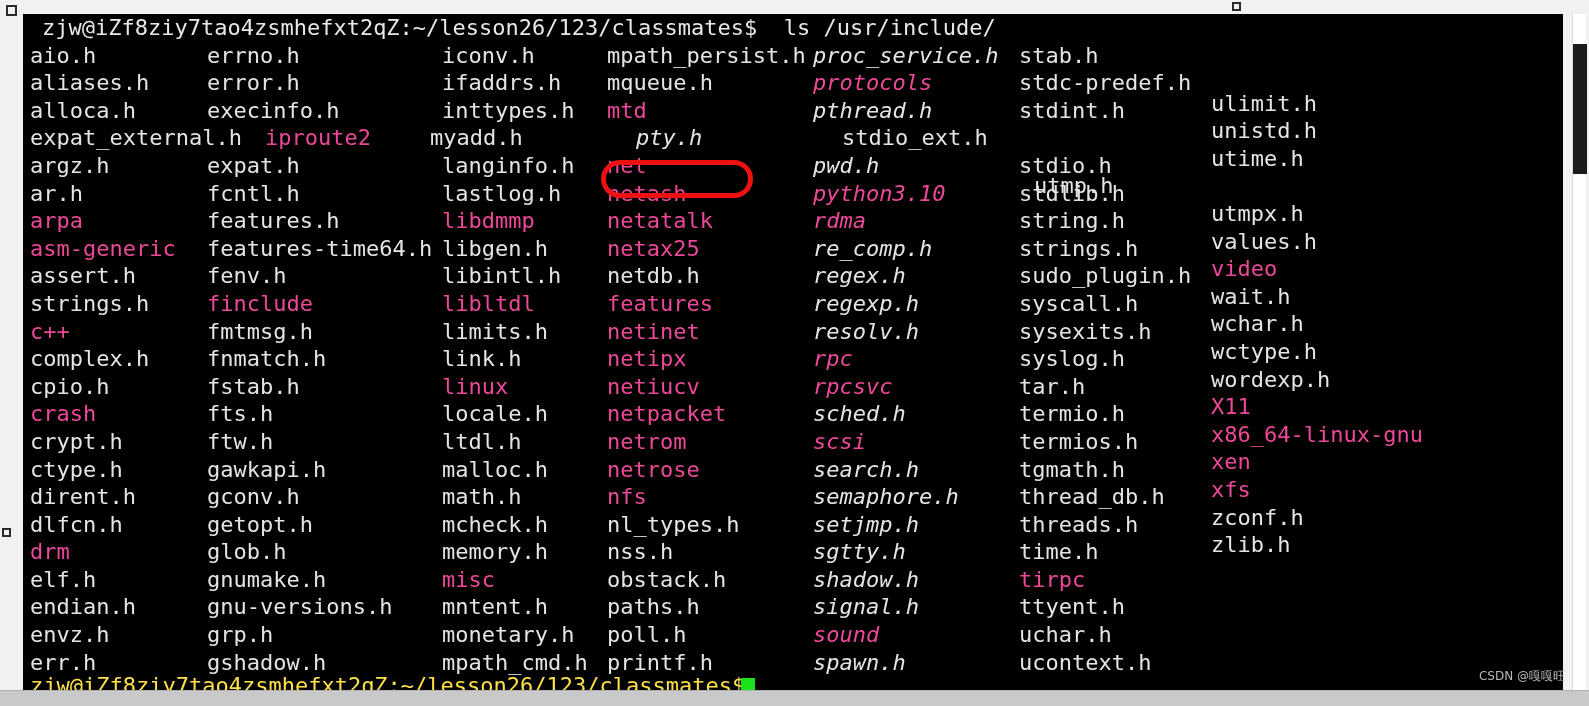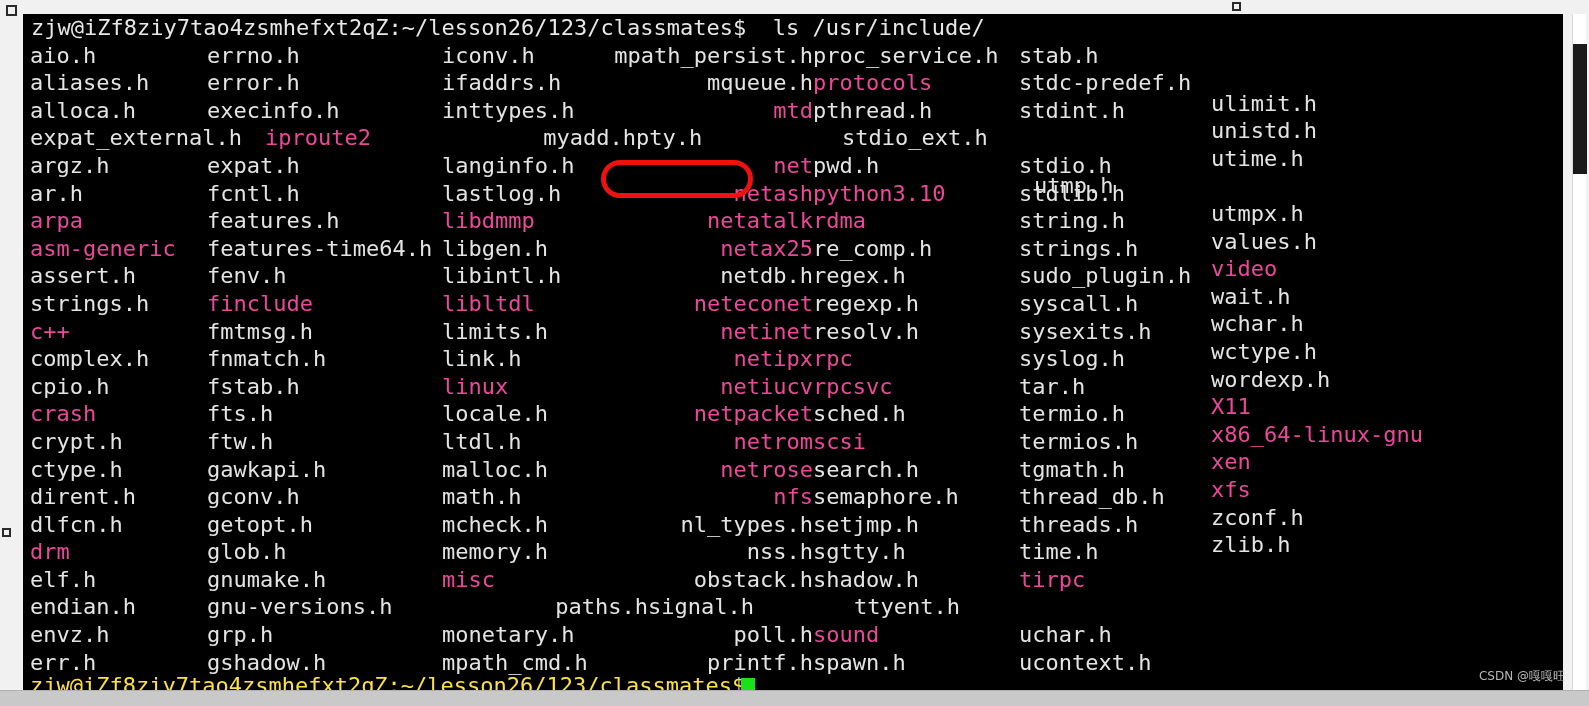--- a/index.html
+++ b/index.html
@@ -57,21 +57,21 @@
     height: 27.6px;
     line-height: 27.6px;
     white-space: pre;
     font-size: 22px;
     color: #e6e6e6;
     letter-spacing: 0px;
   }
 
   
   #prompt-line {
-    padding-left: 8px;
+    padding-left: 19px;
     color: #e8e8e8;
   }
 
   
   #listing {
     position: relative;
     padding-left: 7px;
   }
   .ls-row {
     height: 27.6px;
@@ -79,22 +79,22 @@
     display: flex;
     font-size: 22px;
   }
   .ls-cell {
     white-space: pre;
     overflow: visible;
   }
   .c0 { width: 177px; }
   .c1 { width: 235px; }
   .c2 { width: 165px; }
-  .c3 { width: 206px; text-align: right; }
-  .c4 { width: 206px; }
+  .c3 { width: 206px; }
+  .c4 { width: 206px; font-style: italic; }
   .c5 { width: 192px; }
   .c6 { width: 250px; margin-top: 48px; }
 
   .file { color: #e4e4e4; }
   .dir  { color: #ec4899; }
 
   
   #myadd-highlight {
     position: absolute;
     left: 578px;
@@ -263,21 +263,21 @@
             <span class="ls-cell c2 file">libintl.h</span>
             <span class="ls-cell c3 file">netdb.h</span>
             <span class="ls-cell c4 file">regex.h</span>
             <span class="ls-cell c5 file">sudo_plugin.h</span>
             <span class="ls-cell c6 file">wchar.h</span>
           </div>
           <div class="ls-row">
             <span class="ls-cell c0 file">strings.h</span>
             <span class="ls-cell c1 dir">finclude</span>
             <span class="ls-cell c2 dir">libltdl</span>
-            <span class="ls-cell c3 dir">neteconet</span>
+            <span class="ls-cell c3 dir">features</span>
             <span class="ls-cell c4 file">regexp.h</span>
             <span class="ls-cell c5 file">syscall.h</span>
             <span class="ls-cell c6 file">wctype.h</span>
           </div>
           <div class="ls-row">
             <span class="ls-cell c0 dir">c++</span>
             <span class="ls-cell c1 file">fmtmsg.h</span>
             <span class="ls-cell c2 file">limits.h</span>
             <span class="ls-cell c3 dir">netinet</span>
             <span class="ls-cell c4 file">resolv.h</span>
@@ -361,20 +361,21 @@
             <span class="ls-cell c1 file">gnumake.h</span>
             <span class="ls-cell c2 dir">misc</span>
             <span class="ls-cell c3 file">obstack.h</span>
             <span class="ls-cell c4 file">shadow.h</span>
             <span class="ls-cell c5 dir">tirpc</span>
             <span class="ls-cell c6 file"></span>
           </div>
           <div class="ls-row">
             <span class="ls-cell c0 file">endian.h</span>
             <span class="ls-cell c1 file">gnu-versions.h</span>
+            <span class="ls-cell c2 file">mntent.h</span>
             <span class="ls-cell c3 file">paths.h</span>
             <span class="ls-cell c4 file">signal.h</span>
             <span class="ls-cell c5 file">ttyent.h</span>
             <span class="ls-cell c6 file"></span>
           </div>
           <div class="ls-row">
             <span class="ls-cell c0 file">envz.h</span>
             <span class="ls-cell c1 file">grp.h</span>
             <span class="ls-cell c2 file">monetary.h</span>
             <span class="ls-cell c3 file">poll.h</span>

